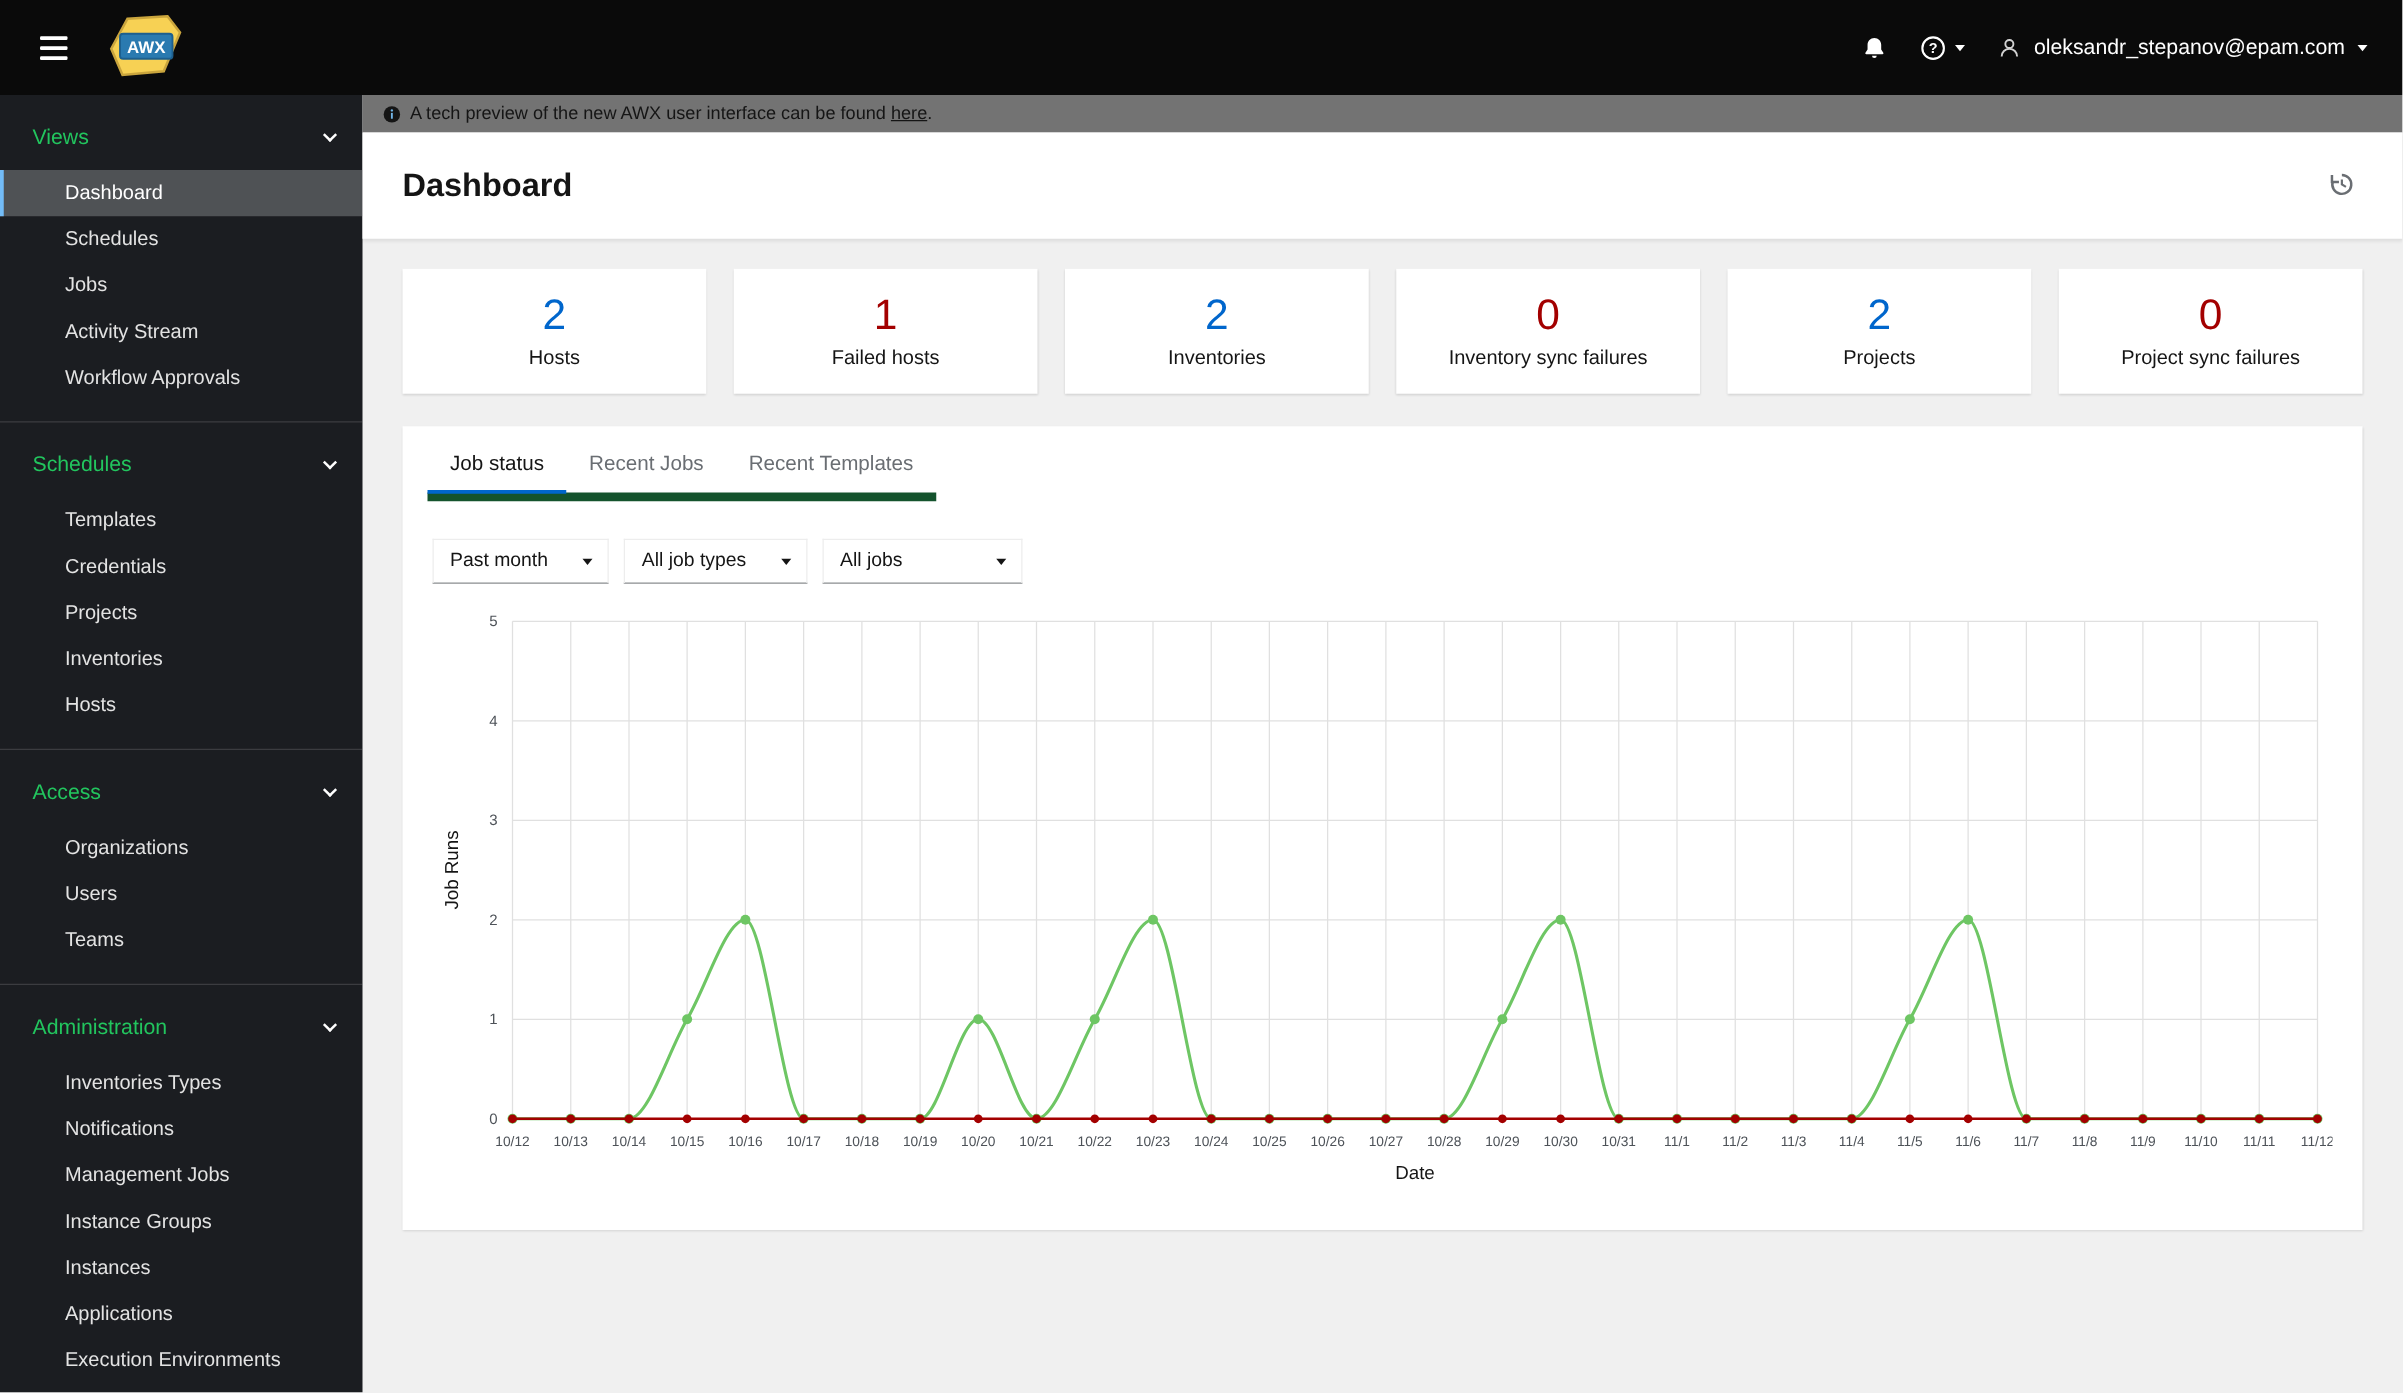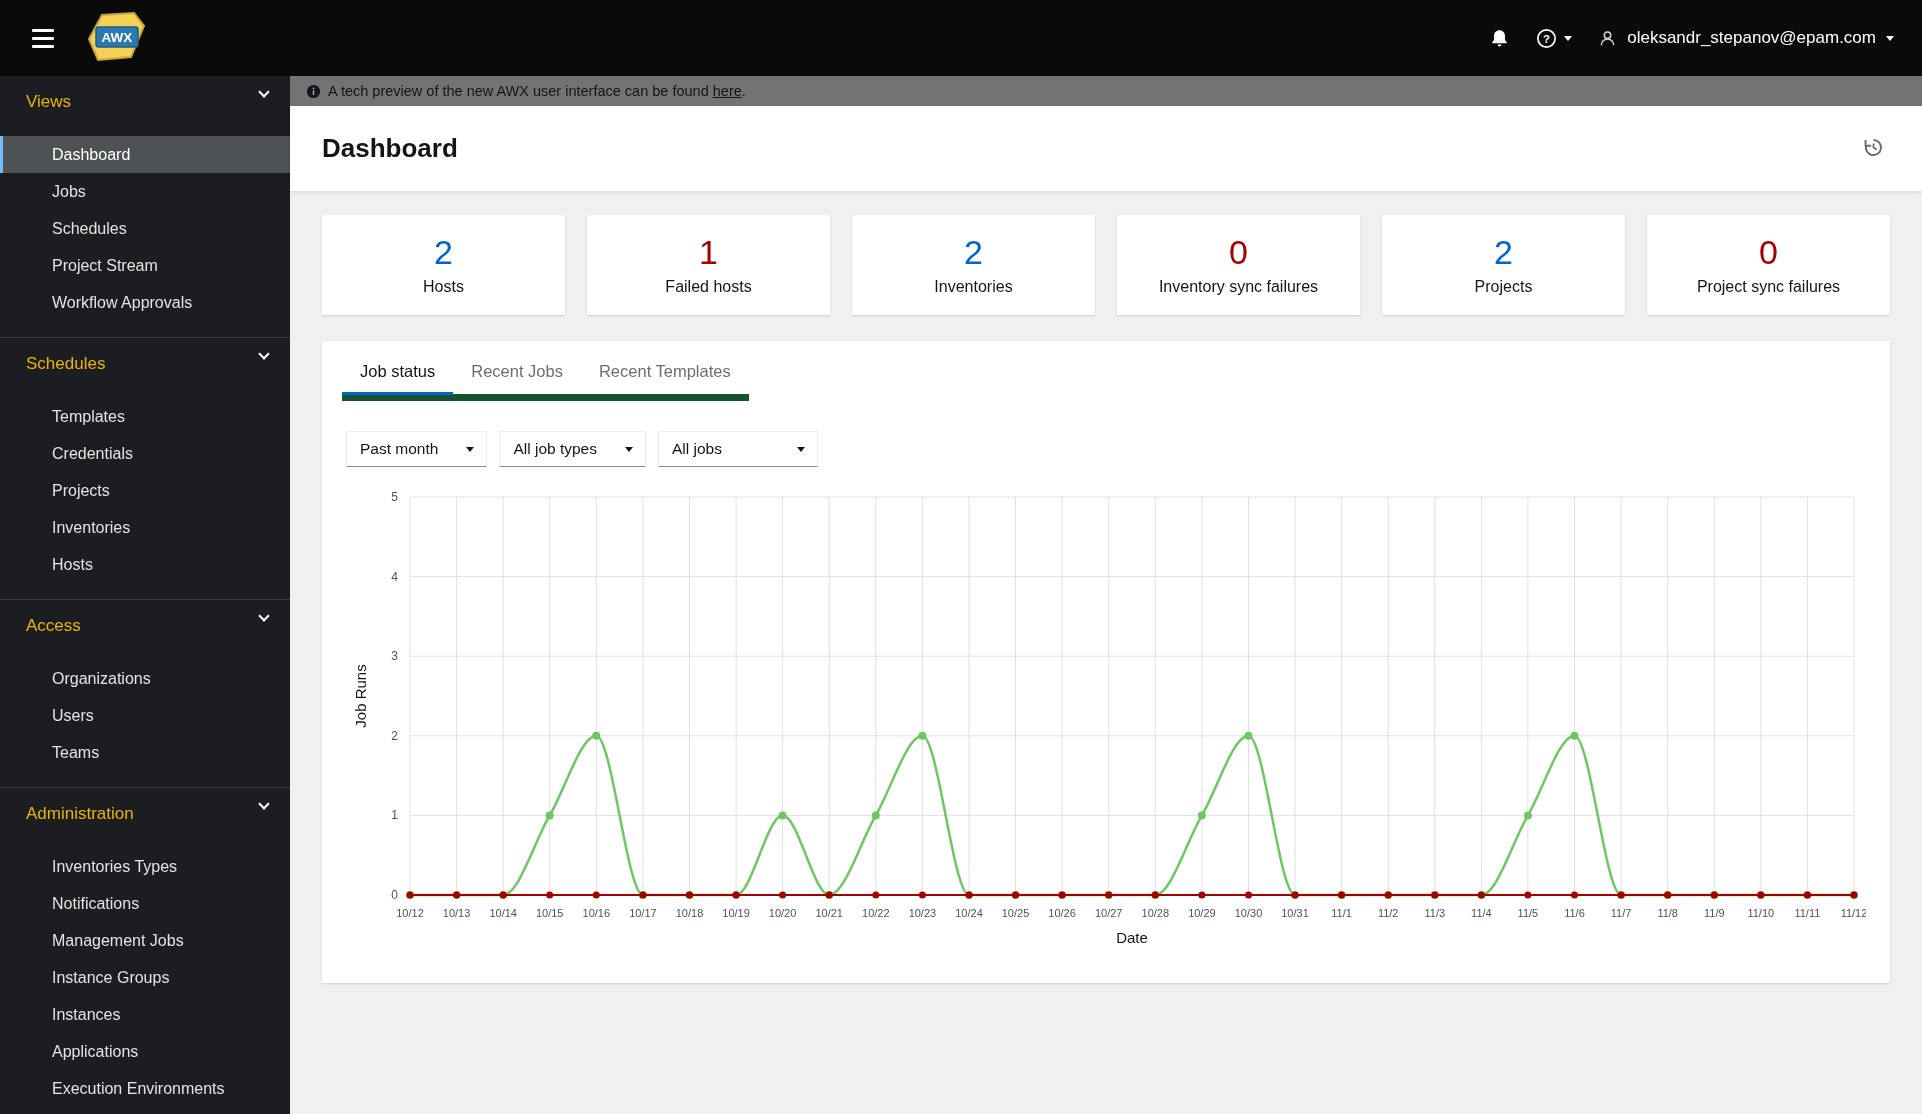--- a/index.html
+++ b/index.html
@@ -18,21 +18,21 @@
   .caret { width:0; height:0; border-left:4.5px solid transparent; border-right:4.5px solid transparent; border-top:5.5px solid currentColor; display:inline-block; }
   .user-menu { display:flex; align-items:center; gap:10px; color:#fff; cursor:pointer; font-size:17px; }
 
   
   .body-row { display:flex; flex:1; min-height:0; }
 
   
   .sidebar { width:290px; background:#1b1d21; flex:0 0 auto; overflow:hidden; }
   .nav-section { padding:16px 0 16px 0; }
   .nav-section + .nav-section { border-top:1px solid rgba(255,255,255,0.14); }
-  .nav-section-header { width:100%; height:36px; background:none; border:none; cursor:pointer; display:flex; align-items:flex-start; justify-content:space-between; padding:0 22px 0 26px; color:#eab308; font-size:17px; font-family:inherit; }
+  .nav-section-header { width:100%; height:36px; background:none; border:none; cursor:pointer; display:flex; align-items:center; justify-content:space-between; padding:0 22px 0 26px; color:#22c55e; font-size:17px; font-family:inherit; }
   .chev { width:8px; height:8px; border-right:2px solid #fff; border-bottom:2px solid #fff; transform:rotate(45deg); margin-top:-4px; }
   .nav-list { list-style:none; margin-top:8px; }
   .nav-item { height:37px; display:flex; align-items:center; padding-left:49px; color:#e3e3e3; font-size:16px; cursor:pointer; border-left:3px solid transparent; }
   .nav-item.active { background:#4f5255; border-left:3px solid #73bcf7; color:#fff; }
 
   
   .main-col { flex:1; display:flex; flex-direction:column; min-width:0; }
   .banner { height:30px; background:#737373; display:flex; align-items:center; gap:7px; padding:0 16px; font-size:14.5px; color:#151515; flex:0 0 auto; }
   .banner a { color:#151515; text-decoration:underline; cursor:pointer; }
 
@@ -110,23 +110,23 @@
 
     <aside class="sidebar">
       <nav id="sidebar-sections">
           <div class="nav-section">
             <button class="nav-section-header">
               <span>Views</span>
               <span class="chev"></span>
             </button>
             <ul class="nav-list">
               <li class="nav-item active">Dashboard</li>
+              <li class="nav-item">Schedules</li>
               <li class="nav-item">Jobs</li>
-              <li class="nav-item">Schedules</li>
-              <li class="nav-item">Project Stream</li>
+              <li class="nav-item">Activity Stream</li>
               <li class="nav-item">Workflow Approvals</li>
             </ul>
           </div>
           <div class="nav-section">
             <button class="nav-section-header">
               <span>Schedules</span>
               <span class="chev"></span>
             </button>
             <ul class="nav-list">
               <li class="nav-item">Templates</li>

